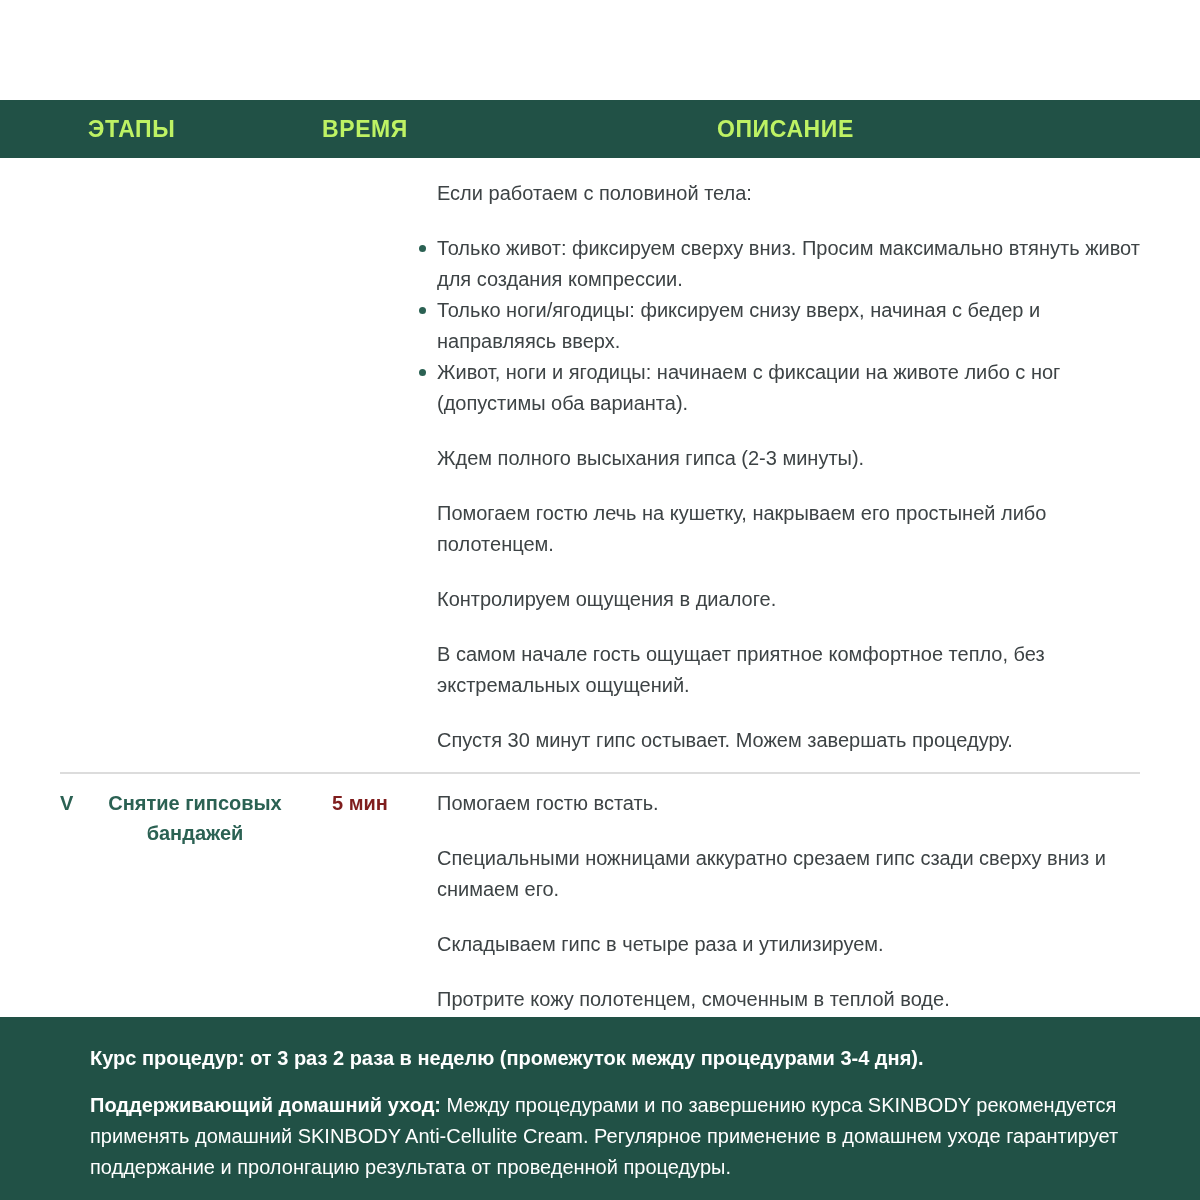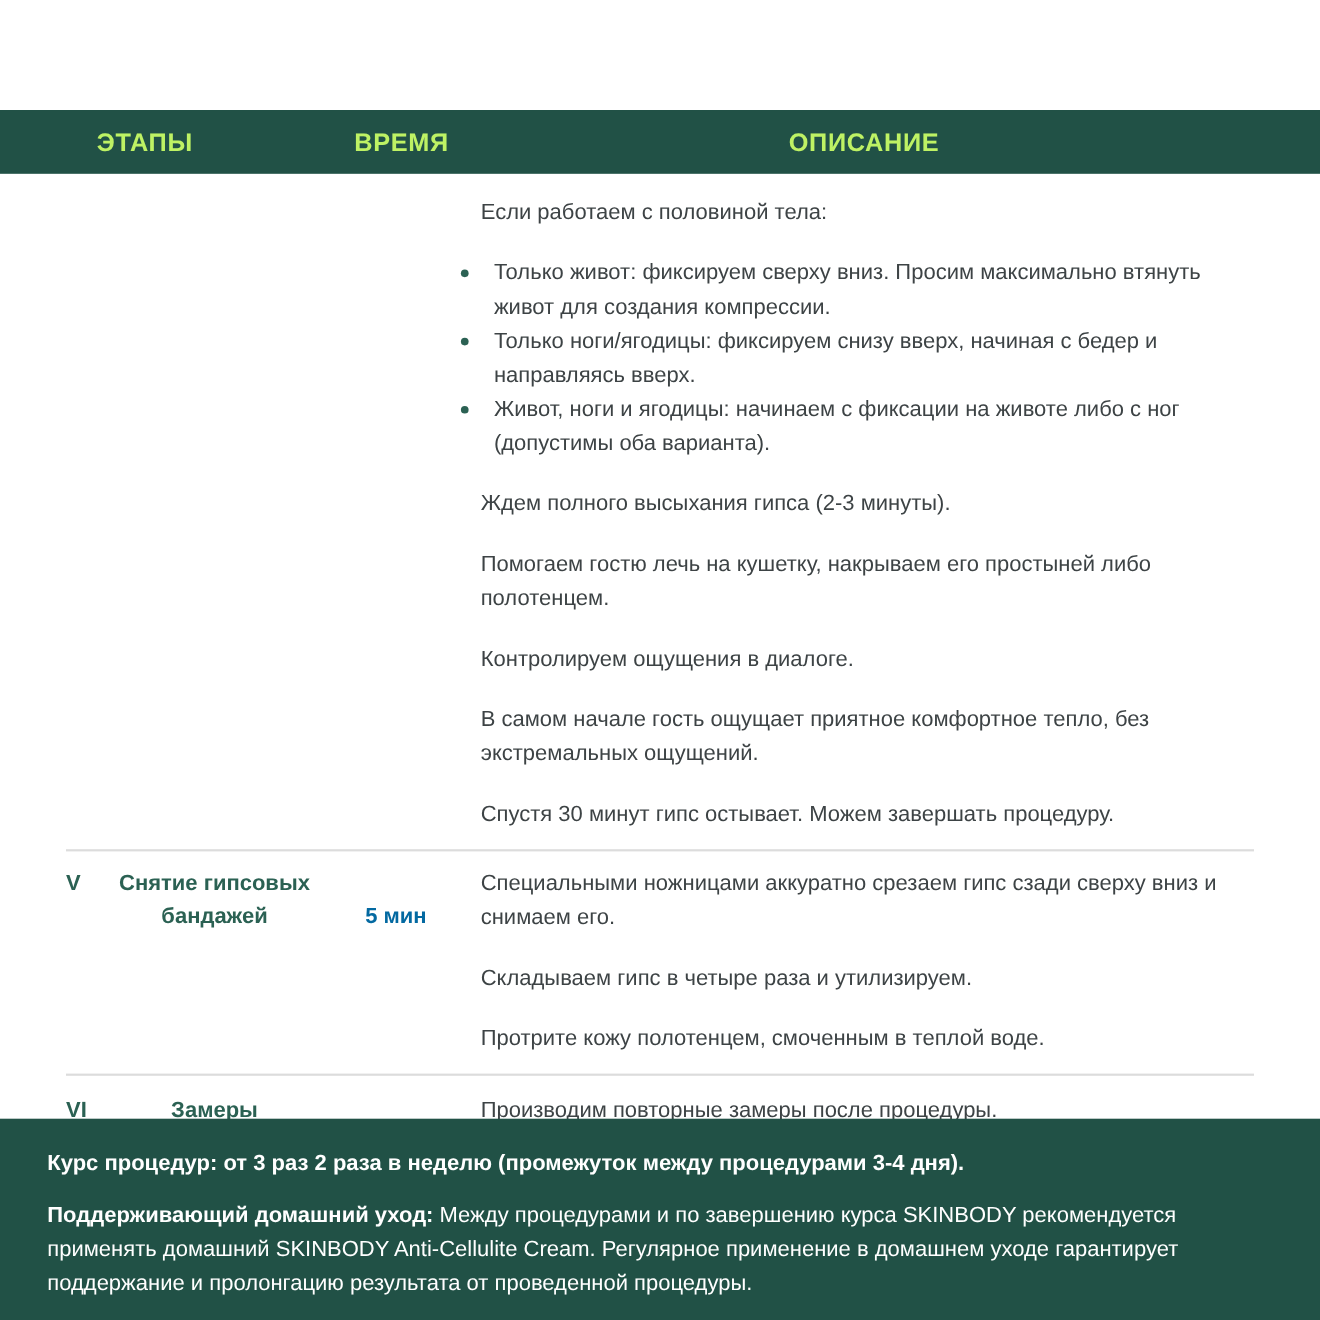--- a/index.html
+++ b/index.html
@@ -54,24 +54,23 @@
   .t-row .stage {
     font-weight: bold;
     color: #2b6153;
     font-size: 20px;
     line-height: 30px;
     padding-right: 30px;
     text-align: center;
   }
   .t-row .time {
     font-weight: bold;
-    color: #0369a1;
+    color: #7f1d1d;
     font-size: 20px;
     line-height: 30px;
-    margin-top: 30px;
   }
   .t-row .desc {
     font-size: 20px;
     line-height: 31px;
     color: #3d4345;
     max-width: 705px;
   }
   .row-cont   { padding-top: 20px; padding-bottom: 16px; }
   .row-v      { padding-top: 14px; padding-bottom: 16px; }
   .row-vi     { padding-top: 16px; padding-bottom: 18px; }
@@ -81,37 +80,36 @@
   .desc .intro { }
 
   ul.bullets {
     list-style: none;
     margin: 0 0 24px 0;
     padding: 0;
   }
   ul.bullets li {
     display: flex;
     align-items: flex-start;
-    gap: 12px;
   }
   .bullet-dot {
     flex: 0 0 auto;
     width: 7px; height: 7px;
     border-radius: 50%;
     background: #2b6153;
     margin: 12px 11px 0 -18px;
   }
 
   
   .footer-block {
     position: absolute;
     top: 1017px; left: 0; right: 0; bottom: 0;
     background: #215146;
     color: #ffffff;
-    padding: 26px 60px 0 43px;
+    padding: 26px 60px 0 90px;
     box-sizing: border-box;
   }
   .footer-block p {
     margin: 0;
     font-size: 20px;
     line-height: 31px;
     max-width: 1030px;
   }
   .footer-block .course { font-weight: bold; margin-bottom: 16px; }
   .footer-block .lead { font-weight: bold; }
@@ -155,20 +153,21 @@
         <p>В самом начале гость ощущает приятное комфортное тепло, без экстремальных ощущений.</p>
         <p>Спустя 30 минут гипс остывает. Можем завершать процедуру.</p>
       </div>
     </div>
 
     <div class="t-row row-v bordered">
       <div class="numeral">V</div>
       <div class="stage">Снятие гипсовых бандажей</div>
       <div class="time">5 мин</div>
       <div class="desc">
+        <p>Помогаем гостю встать.</p>
         <p>Специальными ножницами аккуратно срезаем гипс сзади сверху вниз и снимаем его.</p>
         <p>Складываем гипс в четыре раза и утилизируем.</p>
         <p>Протрите кожу полотенцем, смоченным в теплой воде.</p>
       </div>
     </div>
 
     <div class="t-row row-vi bordered">
       <div class="numeral">VI</div>
       <div class="stage">Замеры</div>
       <div class="time">5 мин</div>

